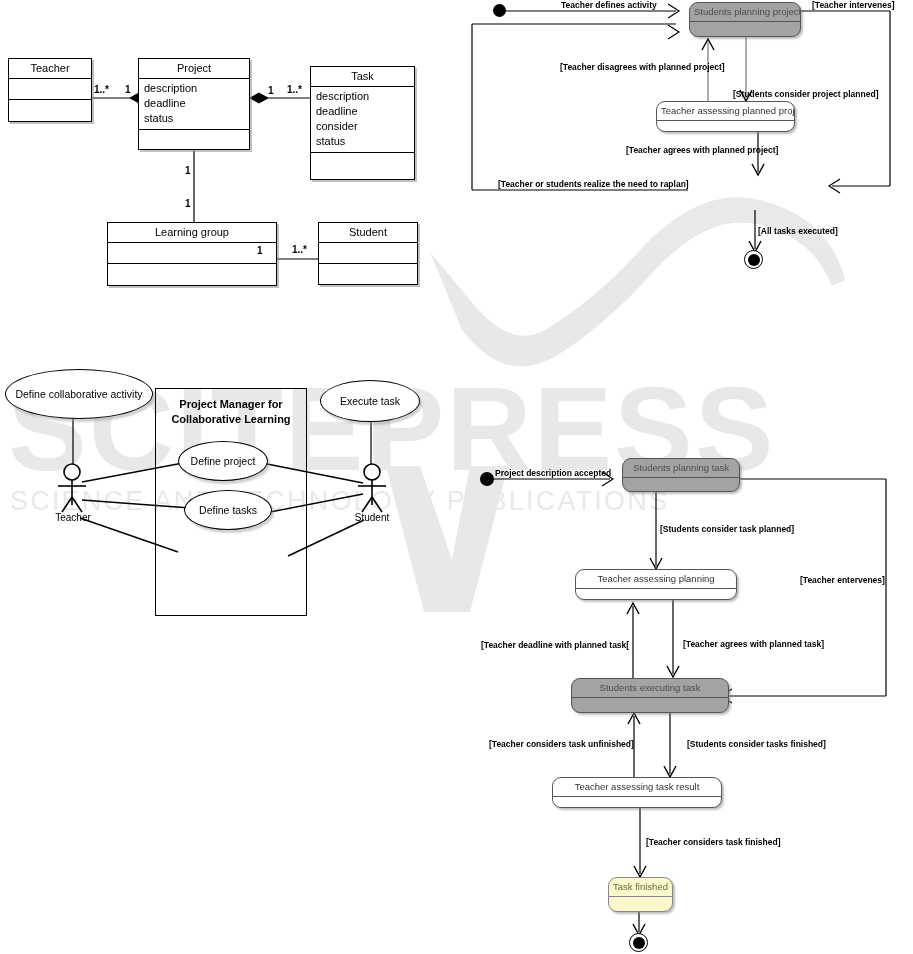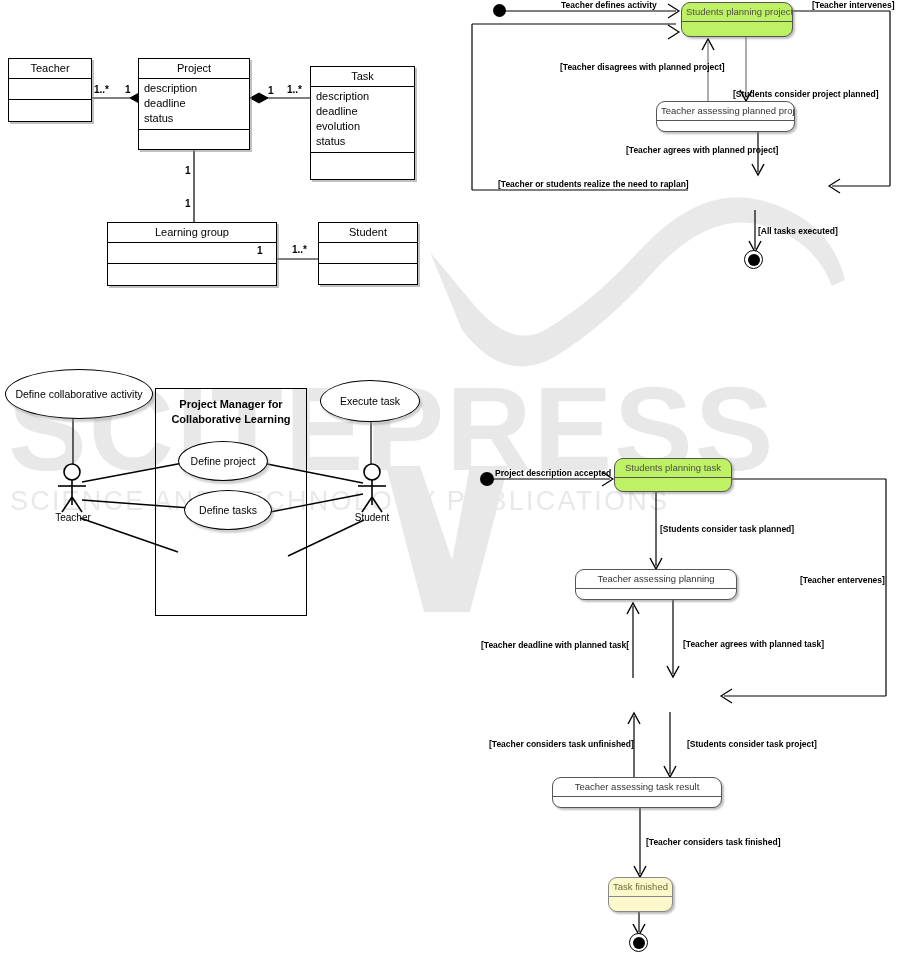--- a/index.html
+++ b/index.html
@@ -128,21 +128,21 @@
     box-shadow: 2px 2px 2px rgba(130,130,130,0.5);
   }
   .state-box .st-name {
     text-align: center;
     font-size: 9.5px;
     line-height: 14px;
     padding: 2px 4px 2px 4px;
     border-bottom: 1px solid #555;
     white-space: nowrap;
   }
-  .state-box.grey { background: #bef264; }
+  .state-box.grey { background: #a3a3a3; margin-left: 8px; }
   .state-box.grey .st-name { color: #4d4d4d; }
   .state-box.white { background: #fff; }
   .state-box.white .st-name { color: #333; }
   .state-box.yellow { background: #fbf8cc; border-color: #888; }
   .state-box.yellow .st-name { color: #6b6b3a; border-bottom-color:#888; }
 
   .trans-label {
     position: absolute;
     font-size: 8.5px;
     font-weight: bold;
@@ -218,21 +218,21 @@
       <div>status</div>
     </div>
     <div class="cls-ops"></div>
   </div>
 
   <div class="uml-class" style="left:310px; top:66px; width:105px; height:114px;">
     <div class="cls-name">Task</div>
     <div class="cls-attrs">
       <div>description</div>
       <div>deadline</div>
-      <div>evolution</div>
+      <div>consider</div>
       <div>status</div>
     </div>
     <div class="cls-ops"></div>
   </div>
 
   <div class="uml-class" style="left:107px; top:222px; width:170px; height:64px;">
     <div class="cls-name">Learning group</div>
     <div class="cls-attrs empty" style="height:20px;"></div>
     <div class="cls-ops"></div>
   </div>
@@ -384,29 +384,32 @@
 
   <div class="init-dot" style="left:480px; top:472px; width:14px; height:14px;"></div>
   <div class="final-dot" style="left:629px; top:933px; width:19px; height:19px;"></div>
 
   <div class="state-box grey" style="left:614px; top:458px; width:118px; height:34px;">
     <div class="st-name">Students planning task</div>
   </div>
   <div class="state-box white" style="left:575px; top:569px; width:162px; height:31px;">
     <div class="st-name">Teacher assessing planning</div>
   </div>
+  <div class="state-box grey" style="left:563px; top:678px; width:158px; height:35px;">
+    <div class="st-name">Students executing task</div>
+  </div>
   <div class="state-box white" style="left:552px; top:777px; width:170px; height:31px;">
     <div class="st-name">Teacher assessing task result</div>
   </div>
   <div class="state-box yellow" style="left:608px; top:877px; width:65px; height:35px;">
     <div class="st-name">Task finished</div>
   </div>
 
   <div class="trans-label" style="left:495px; top:468px;">Project description accepted</div>
   <div class="trans-label" style="left:660px; top:524px;">[Students consider task planned]</div>
   <div class="trans-label" style="left:800px; top:575px;">[Teacher entervenes]</div>
   <div class="trans-label" style="left:481px; top:640px;">[Teacher deadline with planned task[</div>
   <div class="trans-label" style="left:683px; top:639px;">[Teacher agrees with planned task]</div>
   <div class="trans-label" style="left:489px; top:739px;">[Teacher considers task unfinished]</div>
-  <div class="trans-label" style="left:687px; top:739px;">[Students consider task project]</div>
+  <div class="trans-label" style="left:687px; top:739px;">[Students consider tasks finished]</div>
   <div class="trans-label" style="left:646px; top:837px;">[Teacher considers task finished]</div>
 
 </div>
 
 </body></html>

